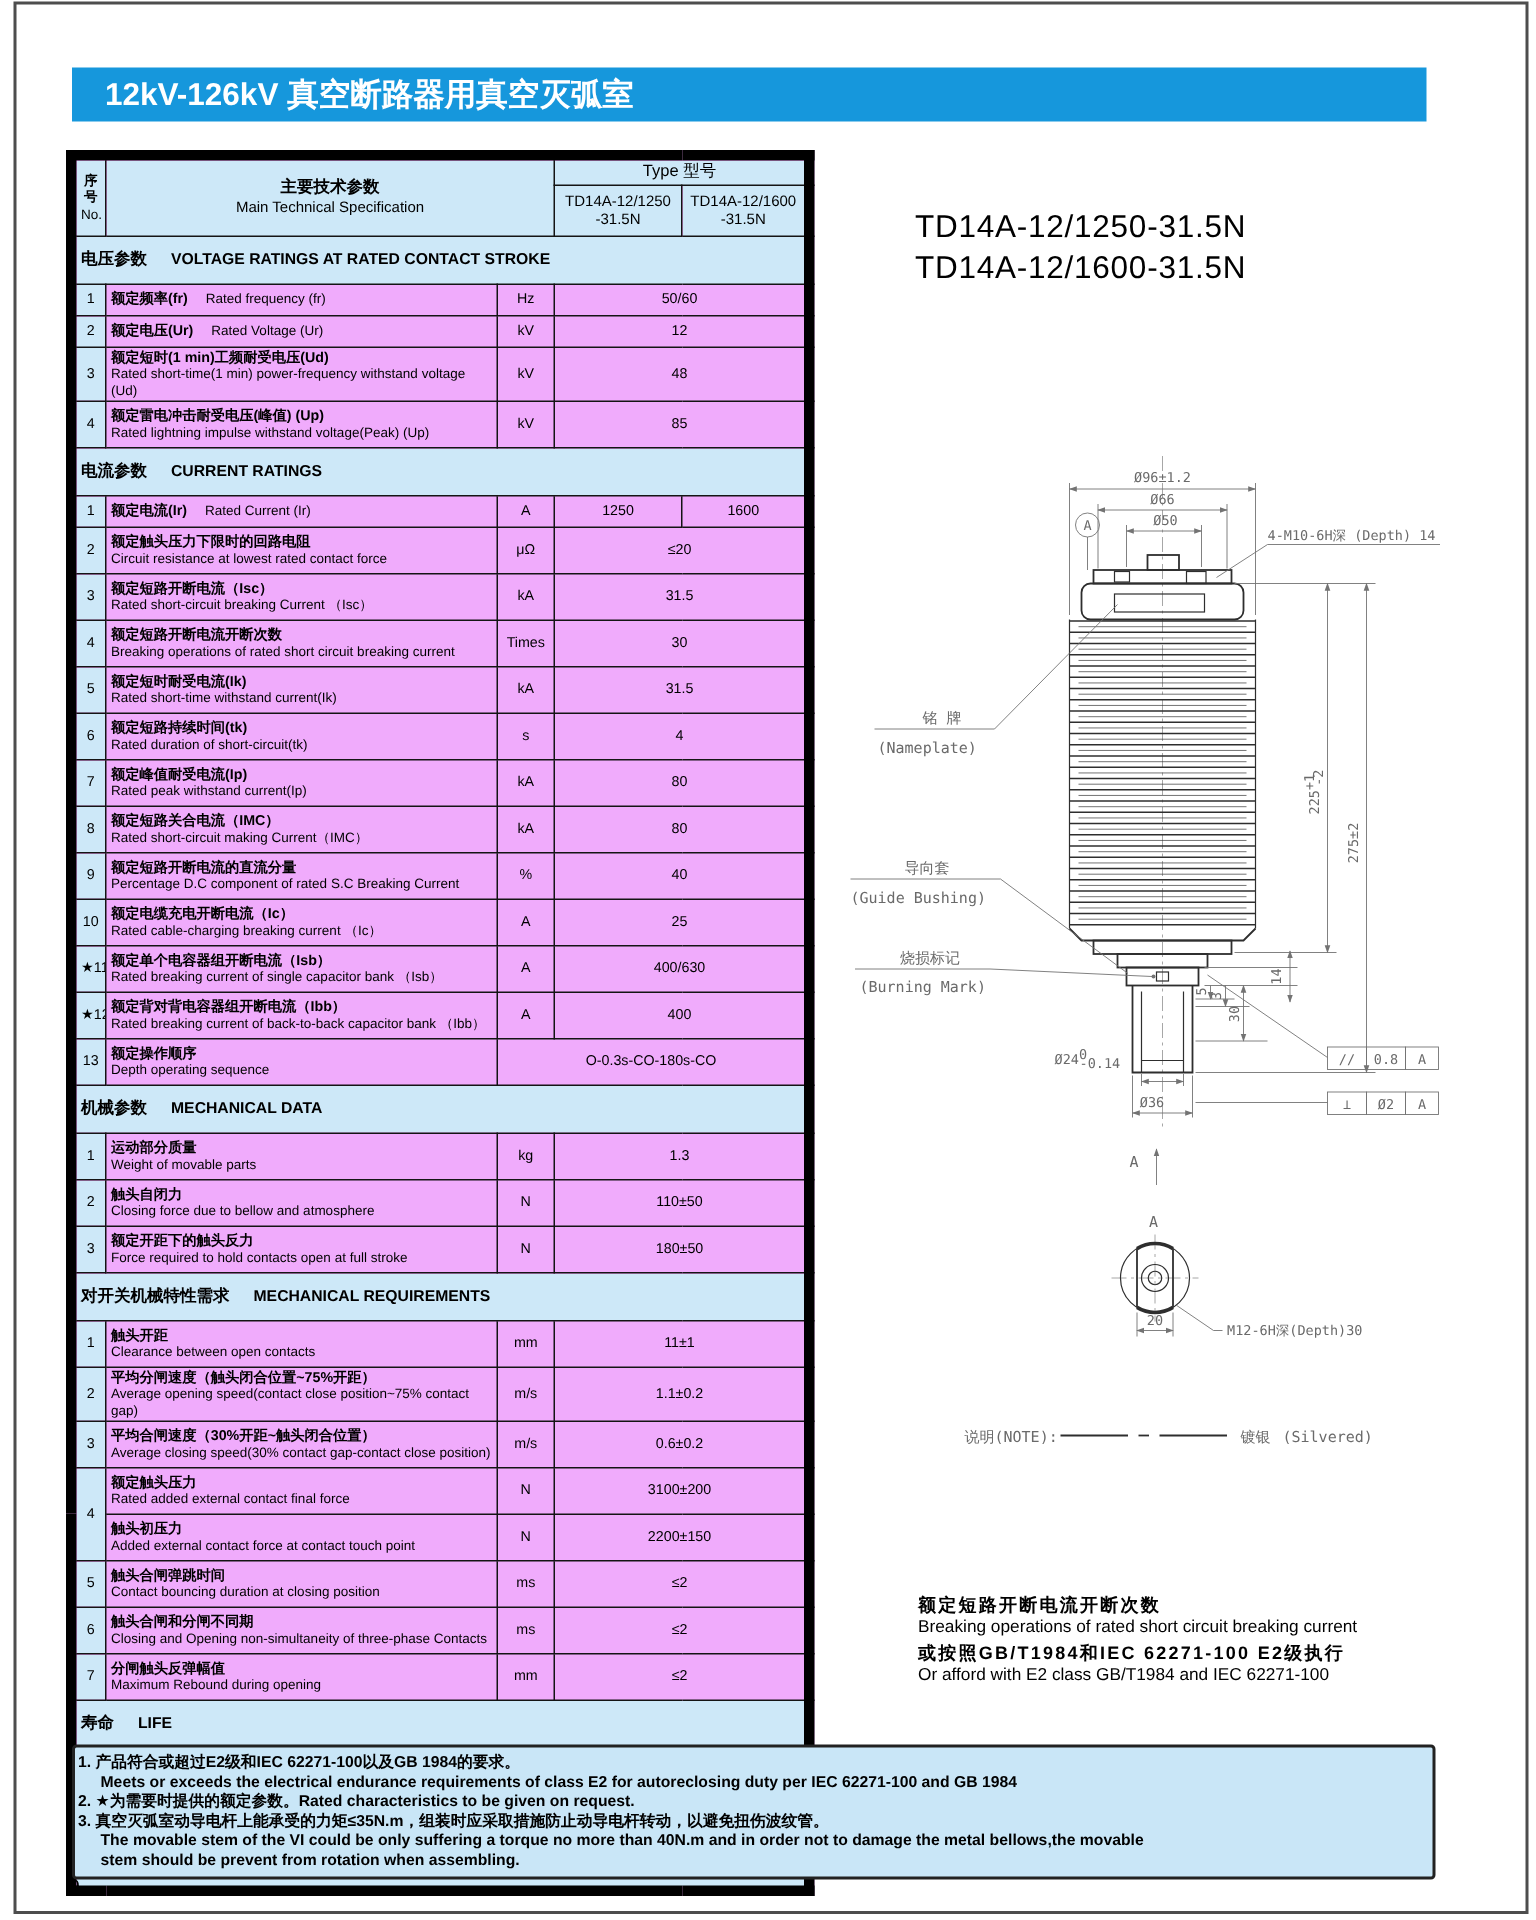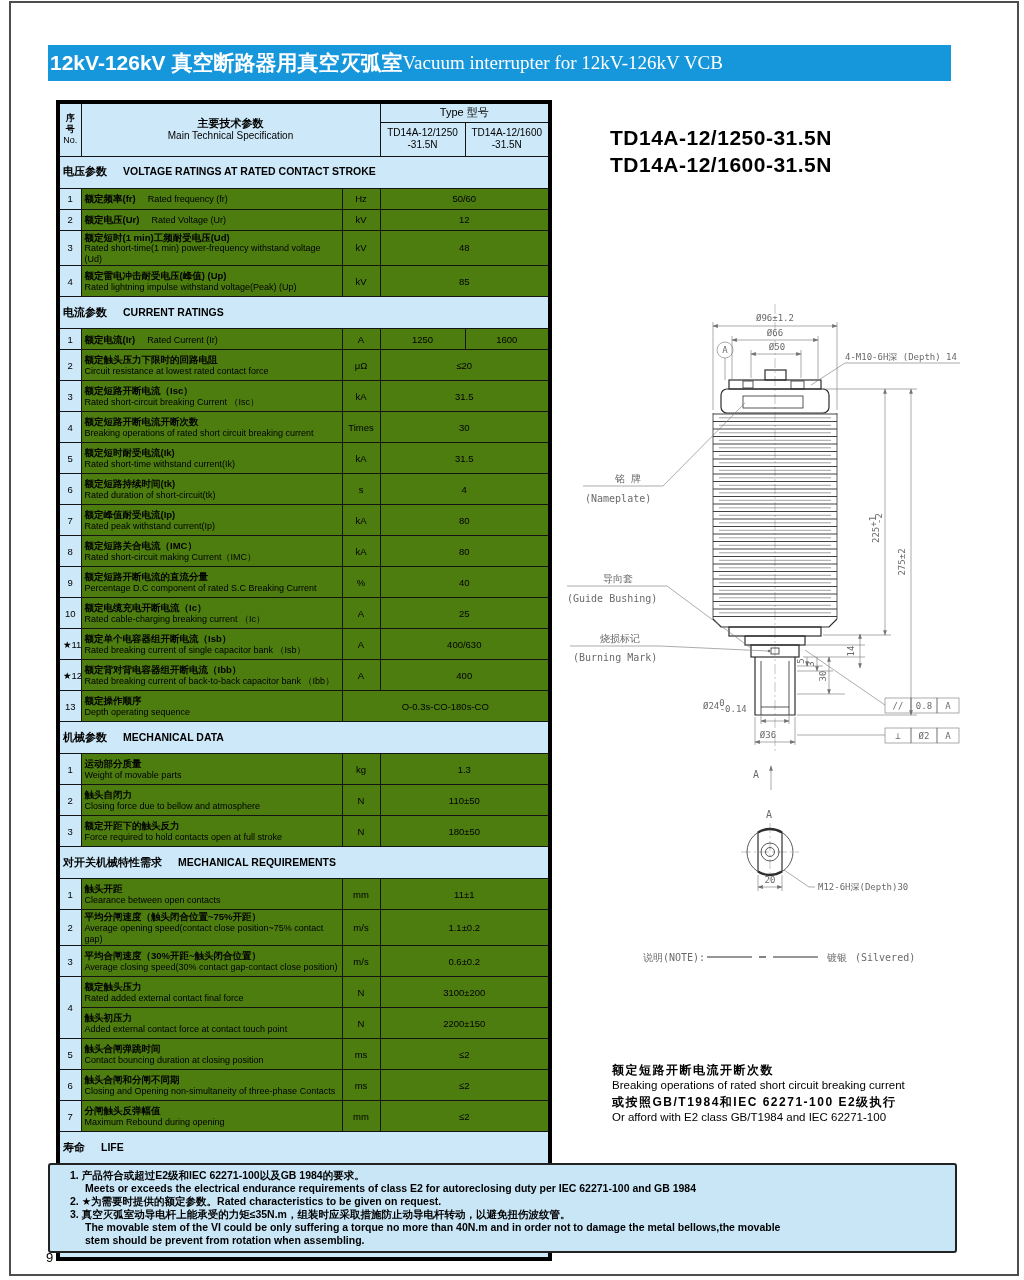--- a/index.html
+++ b/index.html
@@ -6,27 +6,27 @@
   body{
     width:1024px;height:1280px;position:relative;background:#ffffff;
     font-family:"Liberation Sans","DejaVu Sans",sans-serif;color:#000;overflow:hidden;
   }
   .frame{position:absolute;left:9px;top:1px;width:1010px;height:1275px;
     border:2px solid #4d4d4d;box-sizing:border-box;pointer-events:none}
 
   
   .header-band{position:absolute;left:48px;top:45px;width:903px;height:36px;
     background:var(--header-blue,#1697dc);color:#fff;display:flex;align-items:center;
-    padding-left:2px;box-sizing:border-box;white-space:nowrap}
+    gap:16px;padding-left:22px;box-sizing:border-box;white-space:nowrap}
   .header-band .cn{font-weight:bold;font-size:21px}
   .header-band .en{font-family:"Liberation Serif","DejaVu Serif",serif;font-size:19px}
 
   
-  table.spec{position:absolute;left:56px;top:100px;width:492px;border-collapse:collapse;
-    table-layout:fixed;font-size:9px;border:4px solid #000000;background:#4d7c0f}
+  table.spec{position:absolute;left:44px;top:100px;width:492px;border-collapse:collapse;
+    table-layout:fixed;font-size:9px;border:7px solid #000000;background:#f0abfc}
   table.spec td{border:1px solid #141414;padding:1px 3px;vertical-align:middle;
     box-sizing:border-box;line-height:1.2;overflow:hidden}
   .blue{background:var(--cell-blue,#cde8f8)}
   table.spec thead td{text-align:center}
   tr.hdr1{height:20px}
   tr.hdr1 .tl{font-size:11px}
   tr.hdr2{height:34px;font-size:10px}
   .nohead div{line-height:1.25}
   .spechead .h-cn{font-weight:bold;font-size:11px}
   .spechead .h-en{font-size:10px}
@@ -36,27 +36,27 @@
   .sec-en{font-size:10.5px}
   td.num-cell{background:var(--cell-blue,#cde8f8);text-align:center;font-size:9.5px}
   td.desc .cn{display:block;font-weight:bold;font-size:9.5px}
   td.desc .en{display:block;font-size:9px}
   td.desc.inline .cn{display:inline;margin-right:12px}
   td.desc.inline .en{display:inline}
   td.unit,td.val{text-align:center;font-size:9.5px}
   tr.r1{height:21px} tr.r2{height:31px}
 
   
-  .model-title{position:absolute;left:610px;top:124px;font-weight:bold;font-size:21px;
+  .model-title{position:absolute;left:610px;top:138px;font-weight:normal;font-size:21px;
     letter-spacing:.5px;line-height:1.3;white-space:nowrap}
 
   
   .notes-box{position:absolute;left:48px;top:1163px;width:909px;box-sizing:border-box;
     border:2px solid #222;border-radius:3px;background:var(--notes-blue,#c9e6f7);
-    padding:4px 20px;font-size:10.5px;font-weight:bold;line-height:1.24}
+    padding:4px 2px;font-size:10.5px;font-weight:bold;line-height:1.24}
   .note-line{white-space:nowrap}
   .note-line.indent{padding-left:15px}
 
   
   .side-note{position:absolute;left:612px;top:1062px;line-height:1.35;white-space:nowrap}
   .side-note .cn{font-weight:bold;font-size:12px;letter-spacing:1.5px}
   .side-note .en{font-size:11.5px}
 
   .page-num{position:absolute;left:46px;top:1250px;font-size:13px}
 
@@ -72,21 +72,20 @@
   svg text.dimtext{font-family:"DejaVu Sans Mono","DejaVu Sans",monospace;font-size:9px;fill:#6a6a6a}
   svg text.labeltext{font-family:"DejaVu Sans Mono","DejaVu Sans",monospace;font-size:10px;fill:#6a6a6a}
 </style>
 </head>
 <body>
 
 <div class="frame"></div>
 
 <div class="header-band">
   <span class="cn">12kV-126kV 真空断路器用真空灭弧室</span>
-  <span class="en">Vacuum interrupter for 12kV-126kV VCB</span>
 </div>
 
 <table class="spec">
   <colgroup>
     <col style="width:23px">
       <col style="width:261px">
       <col style="width:38px">
     <col style="width:85px">
       <col style="width:85px">
   </colgroup>

